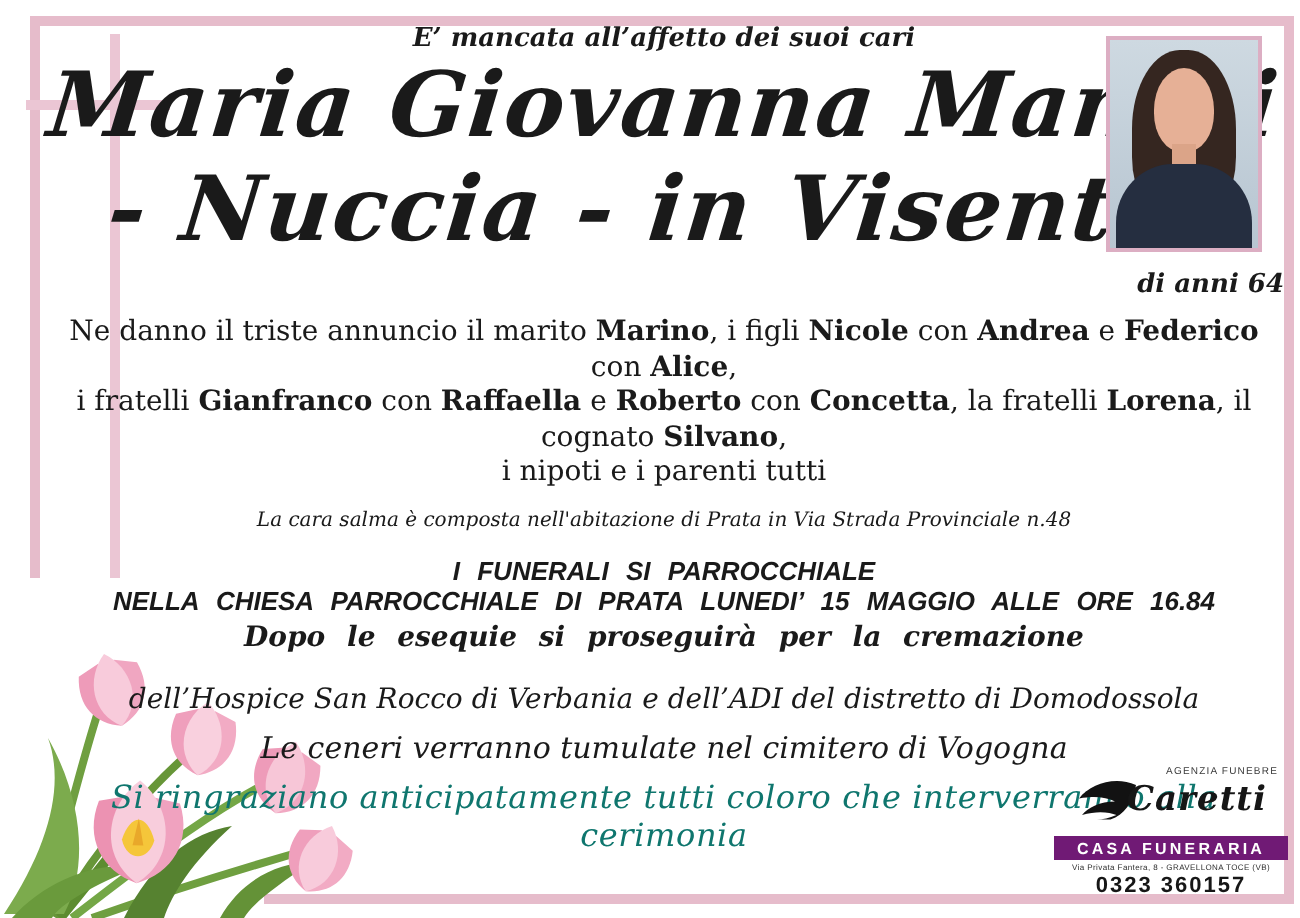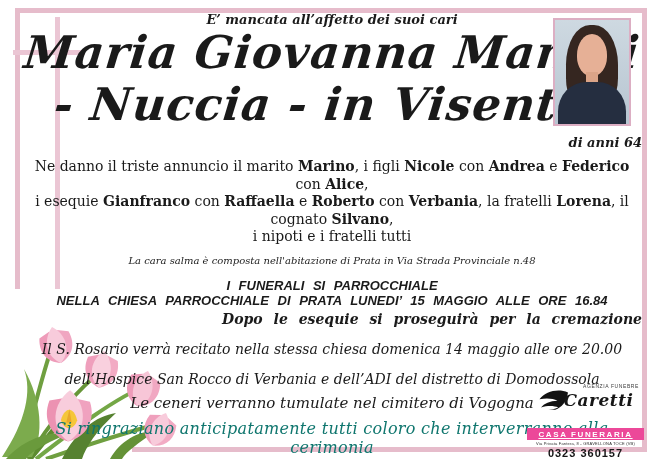--- a/index.html
+++ b/index.html
@@ -27,21 +27,21 @@
     transform:skewX(-6deg); letter-spacing:1px; white-space:nowrap;
   }
   .age { font-size:13px; font-weight:bold; font-style:italic; margin-top:5px;text-align:right; }
   .announce { font-size:14px; margin-top:8px; line-height:1.25; }
   .b { font-weight:bold; }
   .salma { font-size:10px; font-style:italic; margin-top:9px; }
   .funeral-caps {
     font-family:"Liberation Sans", sans-serif; font-weight:bold; font-style:italic;
     font-size:13px; word-spacing:5px; margin-top:11px; line-height:1.22;
   }
-  .dopo { font-size:14px; font-weight:bold; font-style:italic; word-spacing:6px; margin-top:2px;text-align:right; }
+  .dopo { font-size:14px; font-weight:bold; font-style:italic; word-spacing:6px; margin-top:2px; }
   .rosario { font-size:14px; font-style:italic; margin-top:13px; }
   .thanks { font-size:14px; font-style:italic; margin-top:14px; line-height:1.2; }
   .ceneri { font-size:15px; font-style:italic; margin-top:7px; }
   .script-line { font-size:16px; font-style:italic; color:#0f766e; margin-top:7px; letter-spacing:0.3px; }
 
   
   .photo {
     position:absolute; left:553px; top:18px; width:74px; height:104px;
     border:2px solid #dcaec3; background:linear-gradient(#ced9e1,#b7c5d1);
     overflow:hidden; z-index:5;
@@ -65,22 +65,22 @@
   
   .logo { position:absolute; left:527px; top:383px; width:117px; z-index:5; text-align:center;
           font-family:"Liberation Sans", sans-serif; color:#161616; }
   .logo .agency-small { font-size:5px; letter-spacing:0.6px; text-align:right; padding-right:5px; color:#3c3c3c; }
   .logo .brand-row { display:flex; align-items:flex-end; justify-content:center; height:20px; margin-top:1px; }
   .logo .brand {
     font-family:"DejaVu Serif", serif; font-style:italic; font-weight:bold;
     font-size:17px; margin-left:-4px; letter-spacing:0.5px;
   }
   .logo .bar {
-    margin-top:18px; background:#ec4899; color:#fff; font-weight:bold;
-    font-size:8px; letter-spacing:1.6px; padding:2px 0 1px;text-decoration:underline;
+    margin-top:8px; background:#701a75; color:#fff; font-weight:bold;
+    font-size:8px; letter-spacing:1.6px; padding:2px 0 1px;
   }
   .logo .addr { font-size:4px; color:#2e2e2e; margin-top:1px; letter-spacing:0.2px; white-space:nowrap; }
   .logo .phone { font-size:11px; font-weight:bold; letter-spacing:1px; margin-top:1px; }
 </style>
 </head>
 <body>
 
 <div class="page">
 
   <div class="frame"></div>
@@ -137,30 +137,29 @@
     <div class="body"></div>
   </div>
 
   <div class="content">
     <div class="intro">E’ mancata all’affetto dei suoi cari</div>
     <div class="big-name">Maria Giovanna Manini</div>
     <div class="big-name">- Nuccia - in Visentin</div>
     <div class="age">di anni 64</div>
     <div class="announce">
       <div><span>Ne danno il triste annuncio il marito </span><span class="b">Marino</span><span>, i figli </span><span class="b">Nicole</span><span> con </span><span class="b">Andrea</span><span> e </span><span class="b">Federico</span><span> con </span><span class="b">Alice</span><span>,</span></div>
-      <div><span>i esequie </span><span class="b">Gianfranco</span><span> con </span><span class="b">Raffaella</span><span> e </span><span class="b">Roberto</span><span> con </span><span class="b">Verbania</span><span>, la fratelli </span><span class="b">Lorena</span><span>, il cognato </span><span class="b">Silvano</span><span>,</span></div>
-      <div>i nipoti e i fratelli tutti</div>
+      <div><span>i fratelli </span><span class="b">Gianfranco</span><span> con </span><span class="b">Raffaella</span><span> e </span><span class="b">Roberto</span><span> con </span><span class="b">Concetta</span><span>, la fratelli </span><span class="b">Lorena</span><span>, il cognato </span><span class="b">Silvano</span><span>,</span></div>
+      <div>i nipoti e i parenti tutti</div>
     </div>
     <div class="salma">La cara salma è composta nell'abitazione di Prata in Via Strada Provinciale n.48</div>
     <div class="funeral-caps">
       <div>I FUNERALI SI PARROCCHIALE</div>
       <div>NELLA CHIESA PARROCCHIALE DI PRATA LUNEDI’ 15 MAGGIO ALLE ORE 16.84</div>
     </div>
     <div class="dopo">Dopo le esequie si proseguirà per la cremazione</div>
-    <div class="rosario">Il S. Rosario verrà recitato nella stessa chiesa domenica 14 maggio alle ore 20.00</div>
     <div class="thanks">
       <div>dell’Hospice San Rocco di Verbania e dell’ADI del distretto di Domodossola</div>
     </div>
     <div class="ceneri">Le ceneri verranno tumulate nel cimitero di Vogogna</div>
     <div class="script-line">Si ringraziano anticipatamente tutti coloro che interverranno alla cerimonia</div>
 
   </div>
 
   <div class="logo">
     <div class="agency-small">AGENZIA FUNEBRE</div>

